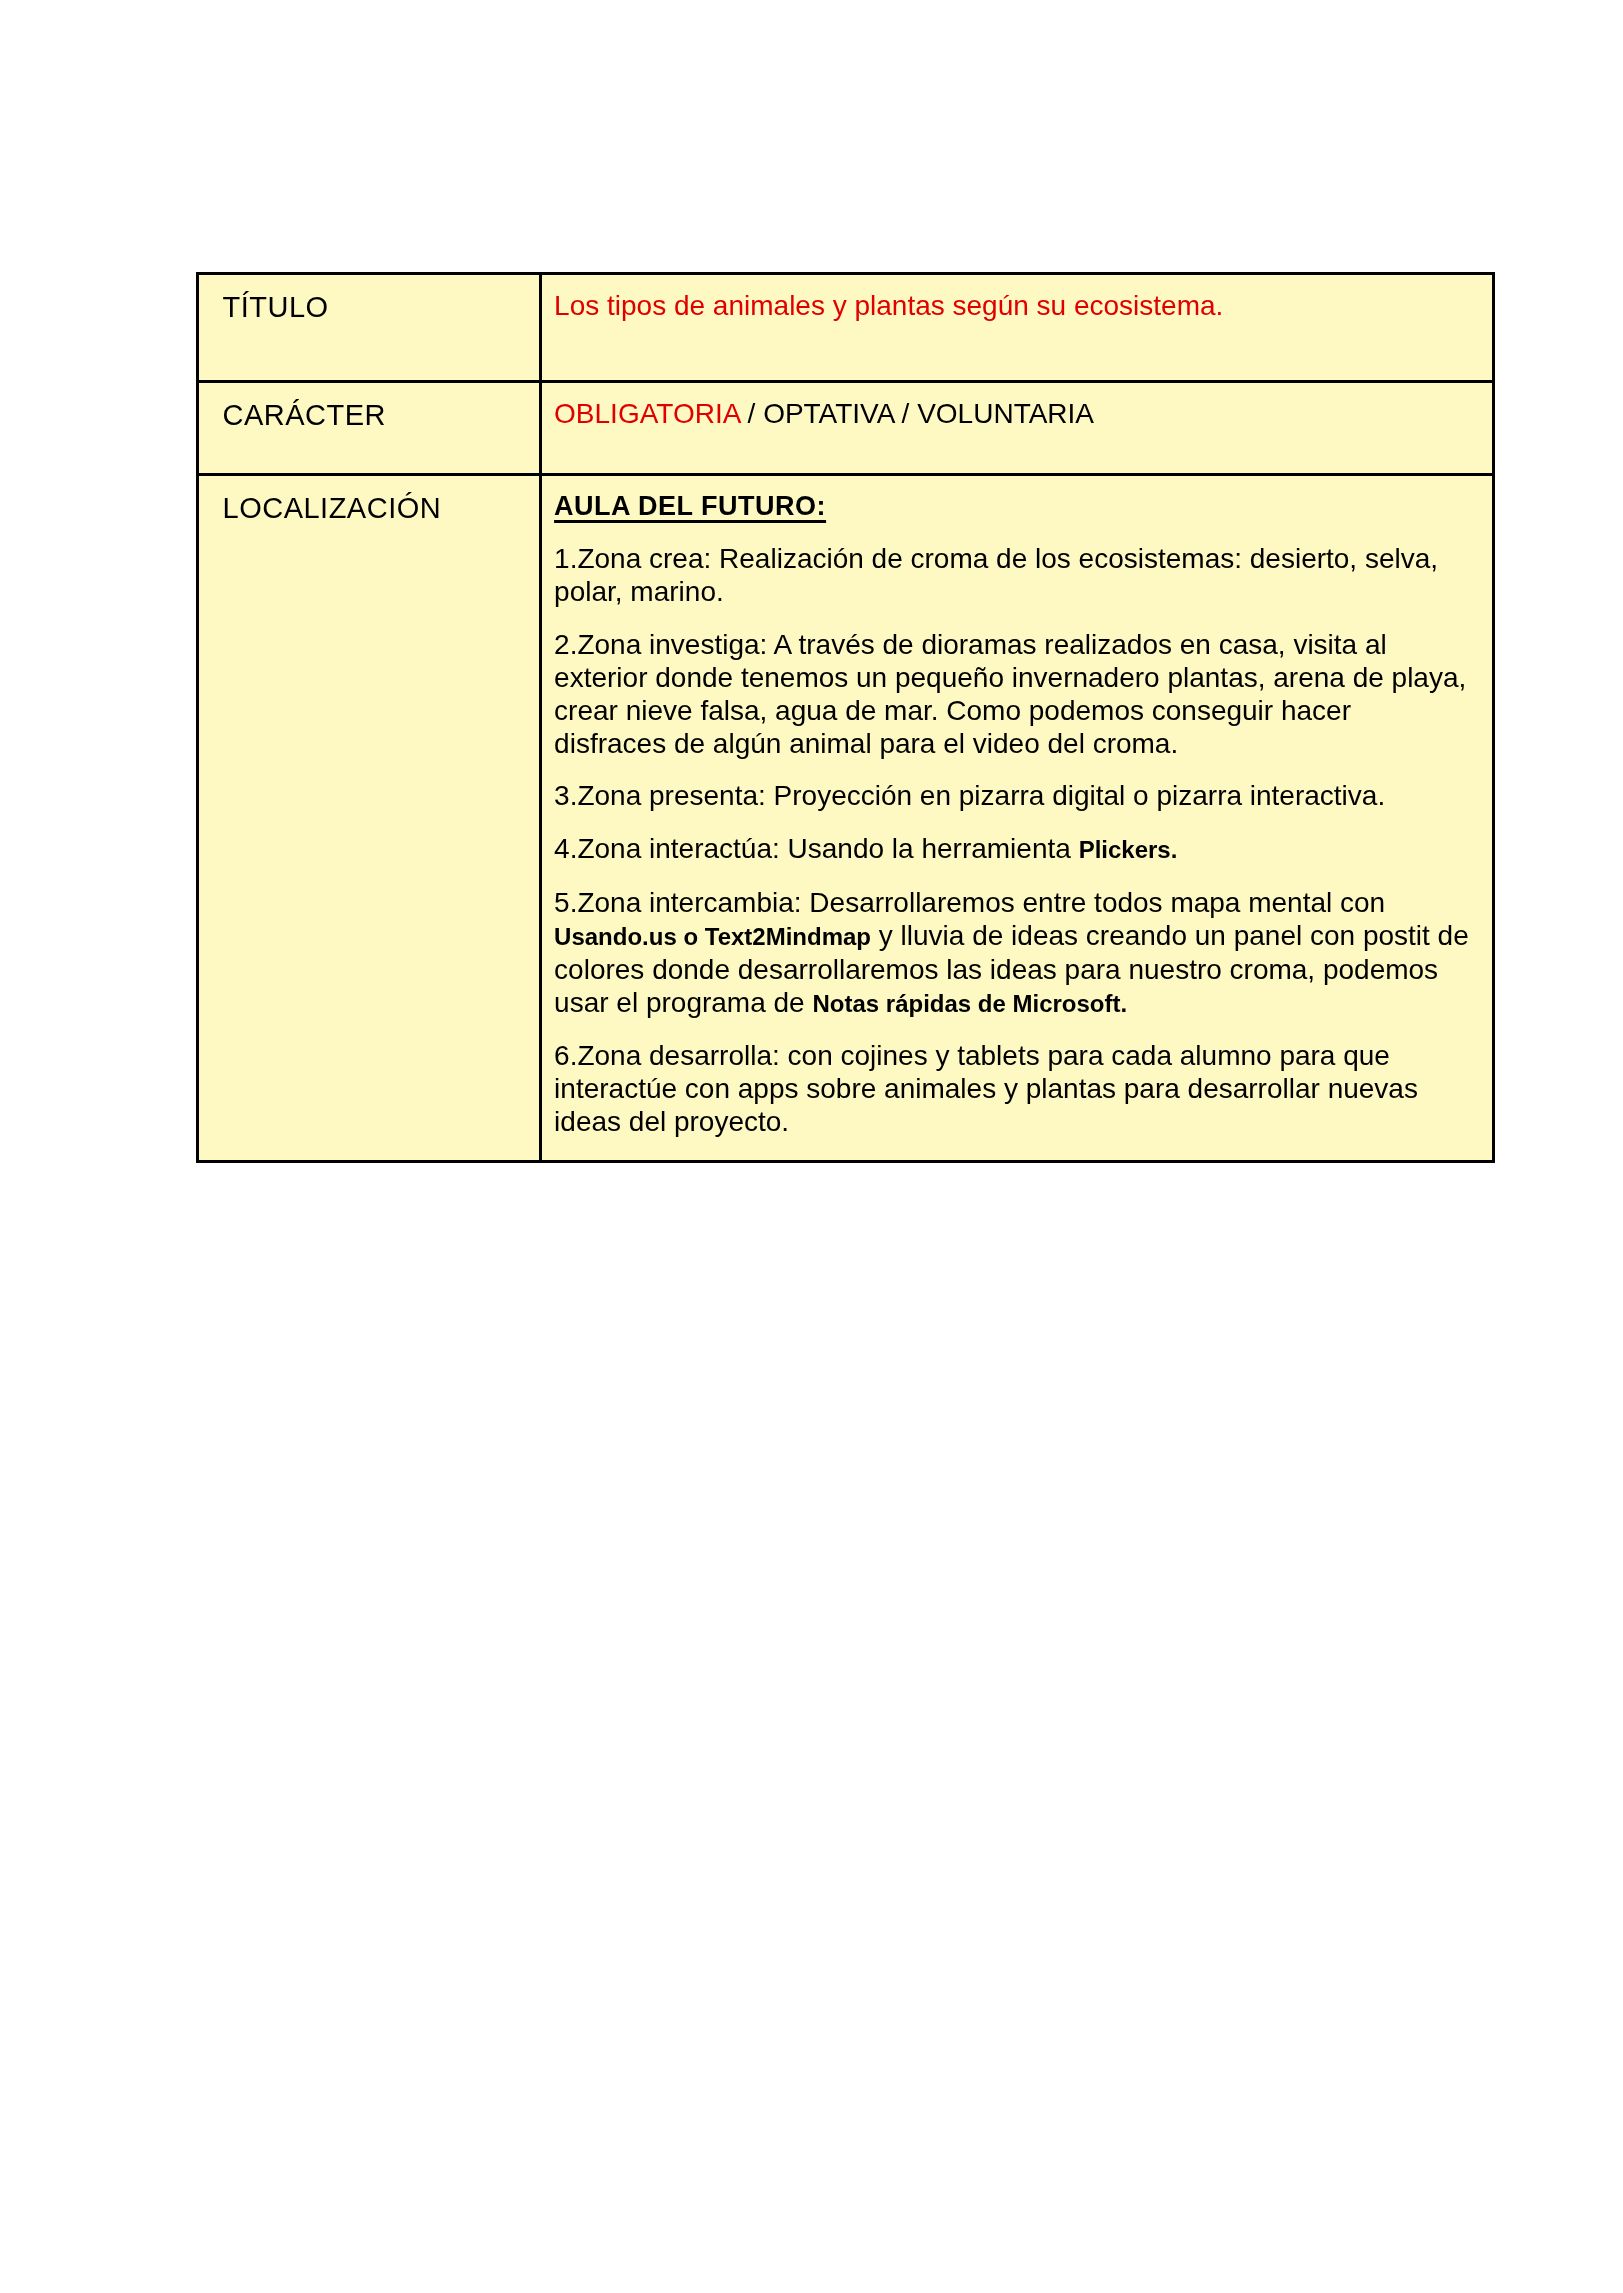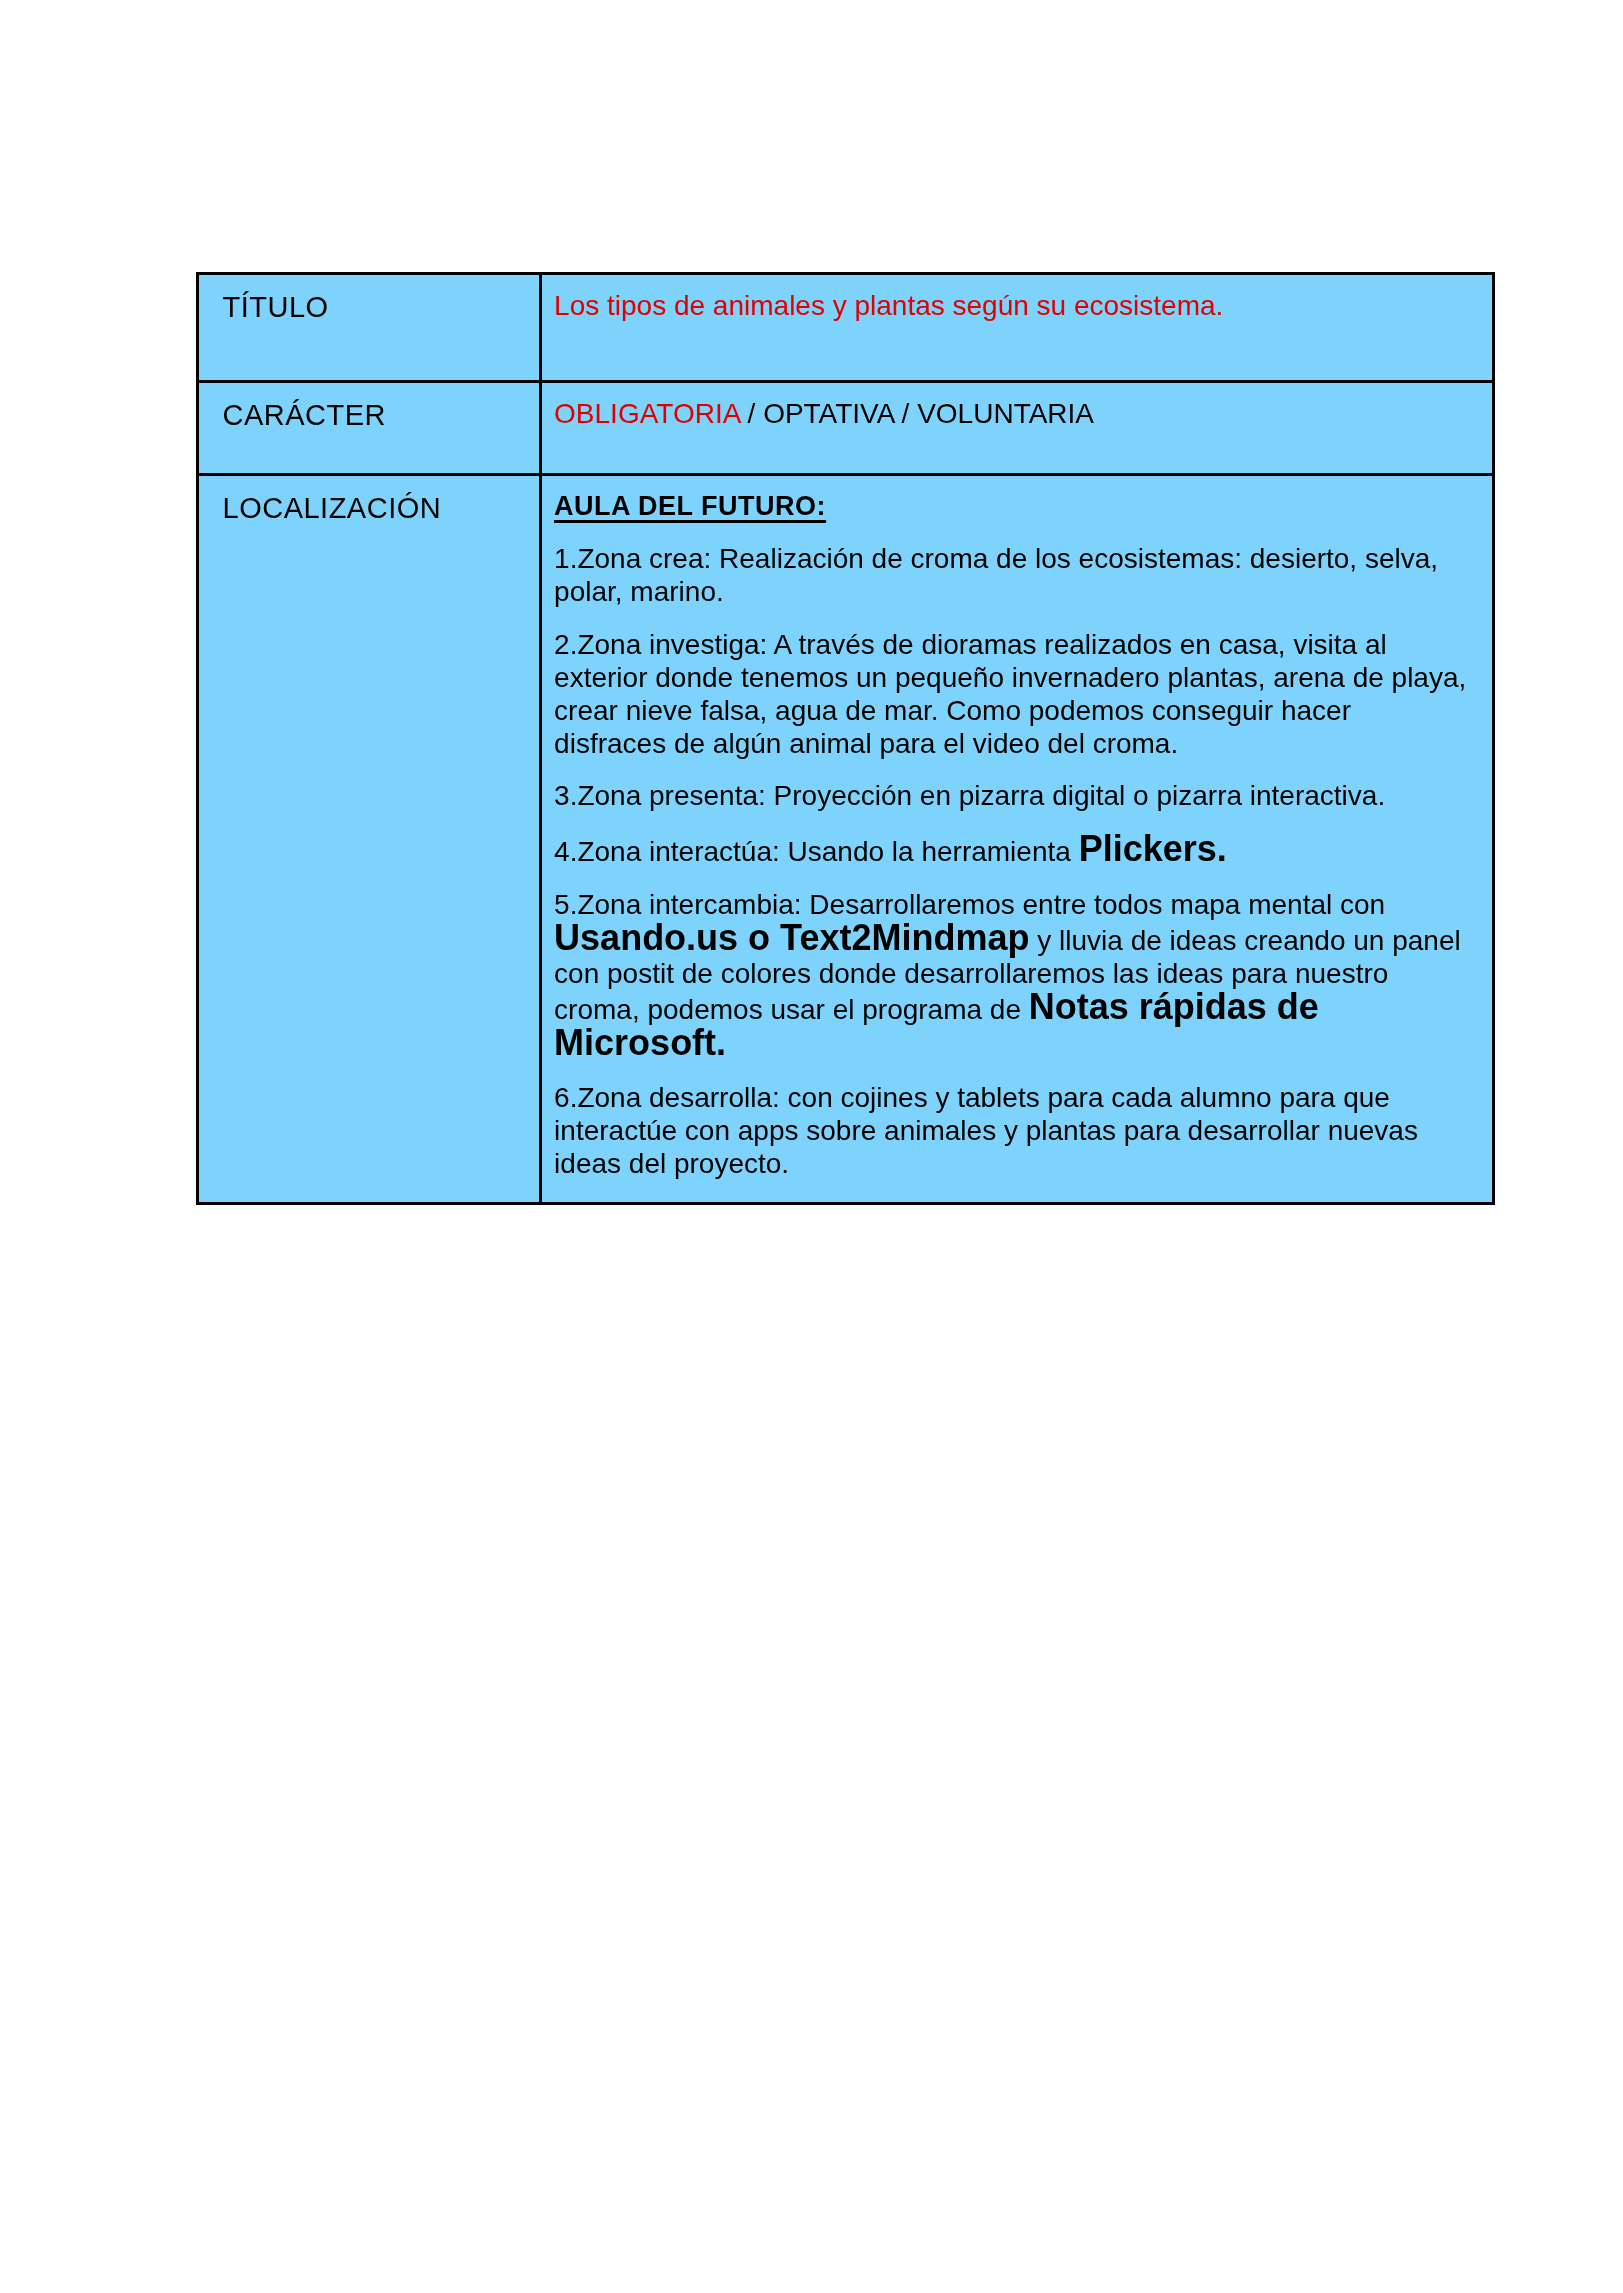--- a/index.html
+++ b/index.html
@@ -19,21 +19,21 @@
     position: absolute;
     left: 196px;
     top: 272px;
     width: 1227px;
     border-collapse: collapse;
     table-layout: fixed;
   }
   table.info-table td {
     border: 3.9px solid #000000;
     vertical-align: top;
-    background: #7dd3fc;
+    background: #fef9c3;
   }
   td.label-cell {
     width: 307px;
     padding: 14.7px 9.8px 9.8px 23.5px;
     font-size: 29px;
     line-height: 35px;
     letter-spacing: 0.5px;
   }
   td.value-cell {
     width: 916px;
@@ -59,21 +59,21 @@
     text-underline-offset: 4.9px;
   }
   .para {
     margin: 0 0 19.6px 0;
   }
   .para:last-child {
     margin-bottom: 12px;
   }
   .tool-bold {
     font-weight: bold;
-    font-size: 36px;
+    font-size: 24px;
   }
 </style>
 </head>
 <body>
 
 <div class="page">
   <table class="info-table">
     <tbody>
       <tr class="row-titulo">
         <td class="label-cell">

